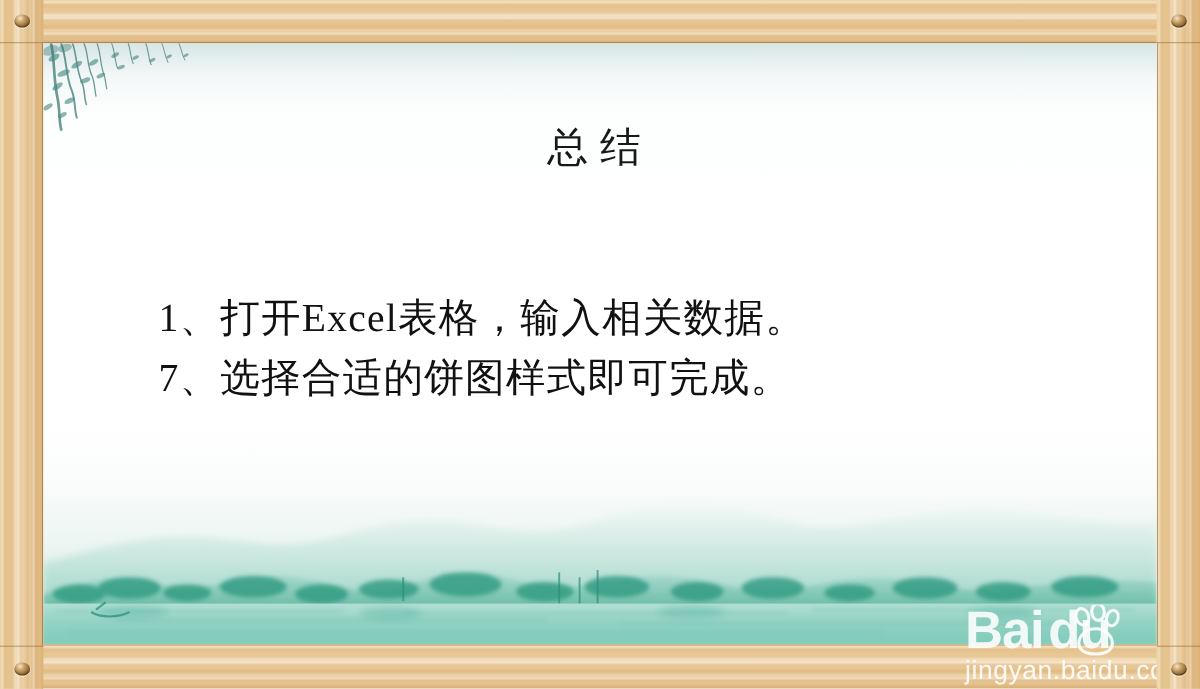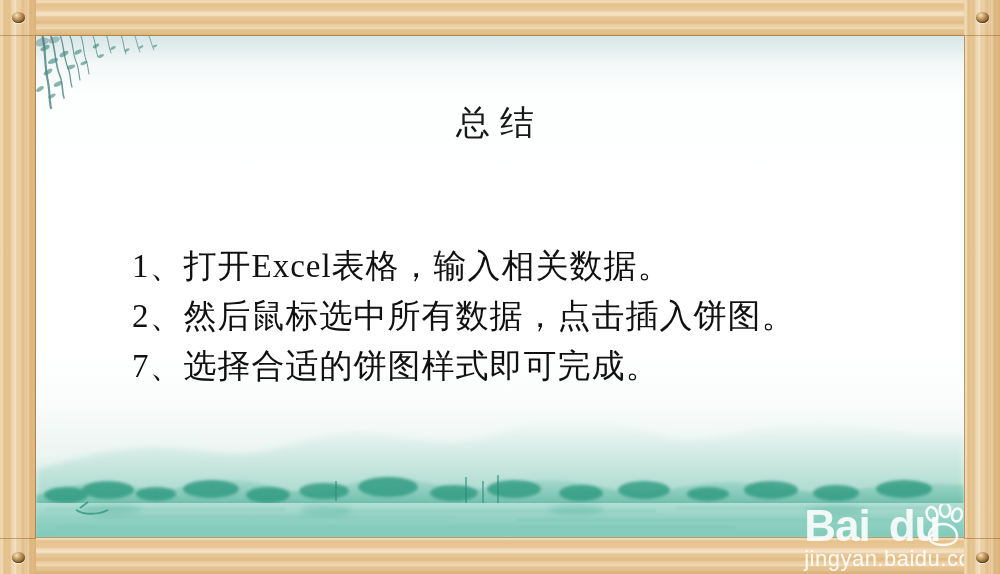--- a/index.html
+++ b/index.html
@@ -190,21 +190,21 @@
   .watermark {
     position: absolute;
     right: 10px; bottom: 2px;
     z-index: 7;
     text-align: left;
     user-select: none;
   }
   .wm-logo {
     display: flex;
     align-items: flex-end;
-    gap: 19px;
+    gap: 4px;
     height: 46px;
   }
   .wm-bai, .wm-du {
     font-size: 44px;
     line-height: 44px;
     font-weight: bold;
     color: rgba(255,255,255,0.88);
     font-family: "Liberation Sans", sans-serif;
     letter-spacing: -1px;
   }
@@ -358,21 +358,20 @@
       <g stroke="#2b8f78" stroke-width="1.8" fill="none" opacity="0.75">
         <path d="M40,133 C48,138 62,138 72,133"></path>
         <path d="M44,131 L52,125"></path>
       </g>
     </svg>
 
     <div class="slide-title">总结</div>
 
     <div class="body-list">
       <div class="body-line">1、打开Excel表格，输入相关数据。</div>
-      <div class="body-line">2、然后鼠标选中所有数据，点击插入饼图。</div>
       <div class="body-line">7、选择合适的饼图样式即可完成。</div>
     </div>
 
   </div>
 
   <div class="frame-top wood-h"></div>
   <div class="frame-bottom wood-h"></div>
   <div class="frame-left wood-v"></div>
   <div class="frame-right wood-v"></div>
 

